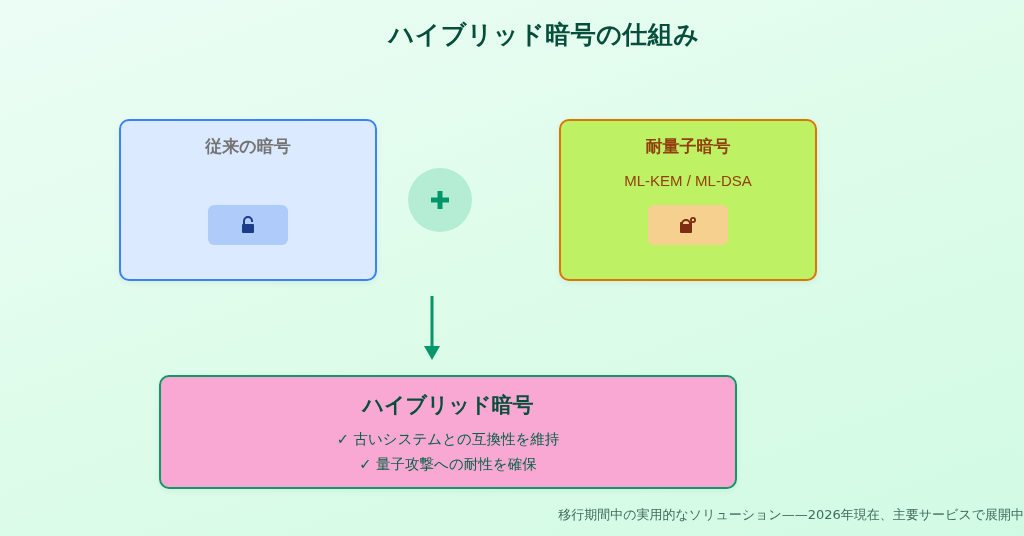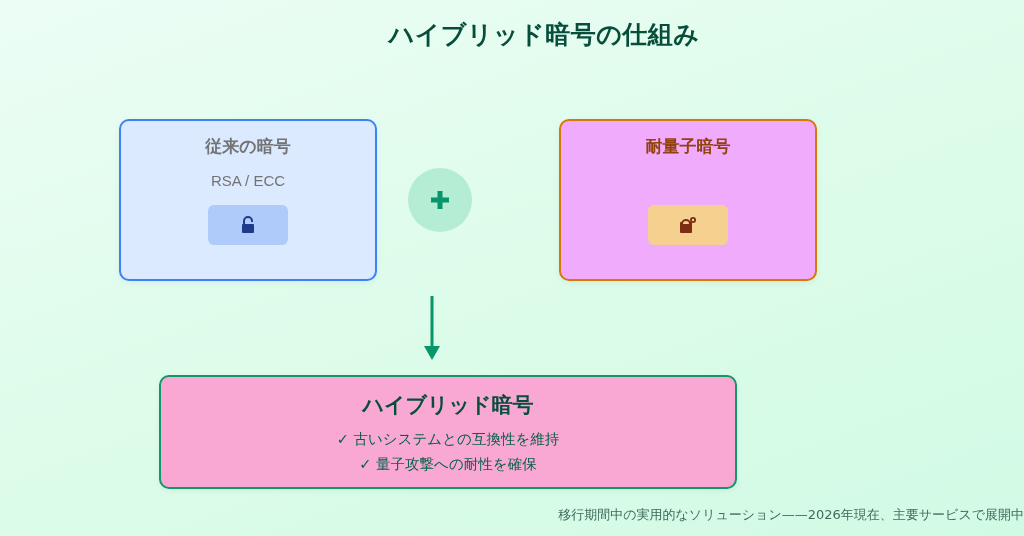--- a/index.html
+++ b/index.html
@@ -11,21 +11,21 @@
     .title {
       position: absolute; left: 0; top: 18px; width: 1024px; text-align: center;
       font-size: 25px; font-weight: bold; color: #064e3b; letter-spacing: 0.5px; padding-left: 32px;
     }
     .card {
       position: absolute; top: 119px; width: 254px; height: 158px;
       border-radius: 10px; border: 2px solid; box-sizing: content-box;
       box-shadow: 0 2px 6px rgba(0,0,0,0.06);
     }
     .card.classic { left: 119px; background: #dbeafe; border-color: #3b82f6; }
-    .card.pq { left: 559px; background: #f0abfc; border-color: #d97706; }
+    .card.pq { left: 559px; background: #bef264; border-color: #d97706; }
     .card .card-title {
       position: absolute; top: 14px; left: 0; width: 100%; text-align: center;
       font-size: 17px; font-weight: bold;
     }
     .card .card-sub {
       position: absolute; top: 51px; left: 0; width: 100%; text-align: center;
       font-family: "Liberation Sans", sans-serif; font-size: 15px;
     }
     .card.classic .card-title, .card.classic .card-sub { color: #737373; }
     .card.pq .card-title, .card.pq .card-sub { color: #92400e; }
@@ -61,38 +61,38 @@
       font-size: 13px; color: #3f6b5c;
     }
   </style>
 </head>
 <body>
 
 <div class="title">ハイブリッド暗号の仕組み</div>
 
 <div class="card classic">
   <div class="card-title">従来の暗号</div>
-  <div class="card-sub">RSA / ECC</div>
   <div class="icon-box">
     <svg width="16" height="18" viewBox="0 0 16 18">
       <path d="M4 8 V5 a4 4 0 0 1 8 0 V6" fill="none" stroke="#1e3a8a" stroke-width="2"></path>
       <rect x="2" y="8" width="12" height="9" rx="1" fill="#1e3a8a"></rect>
     </svg>
   </div>
 </div>
 
 <div class="plus">
   <svg width="20" height="20" viewBox="0 0 20 20">
     <rect x="7.5" y="1" width="5" height="18" fill="#059669"></rect>
     <rect x="1" y="7.5" width="18" height="5" fill="#059669"></rect>
   </svg>
 </div>
 
 <div class="card pq">
   <div class="card-title">耐量子暗号</div>
+  <div class="card-sub">ML-KEM / ML-DSA</div>
   <div class="icon-box">
     <svg width="20" height="18" viewBox="0 0 20 18">
       <rect x="2" y="6" width="12" height="11" rx="1" fill="#7c2d12"></rect>
       <path d="M4 8 a4 4 0 0 1 8 0" fill="#f6d08e" stroke="#7c2d12" stroke-width="2"></path>
       <circle cx="15" cy="4" r="3" fill="#7c2d12"></circle>
       <circle cx="15" cy="4" r="1.2" fill="#f6d08e"></circle>
     </svg>
   </div>
 </div>
 

